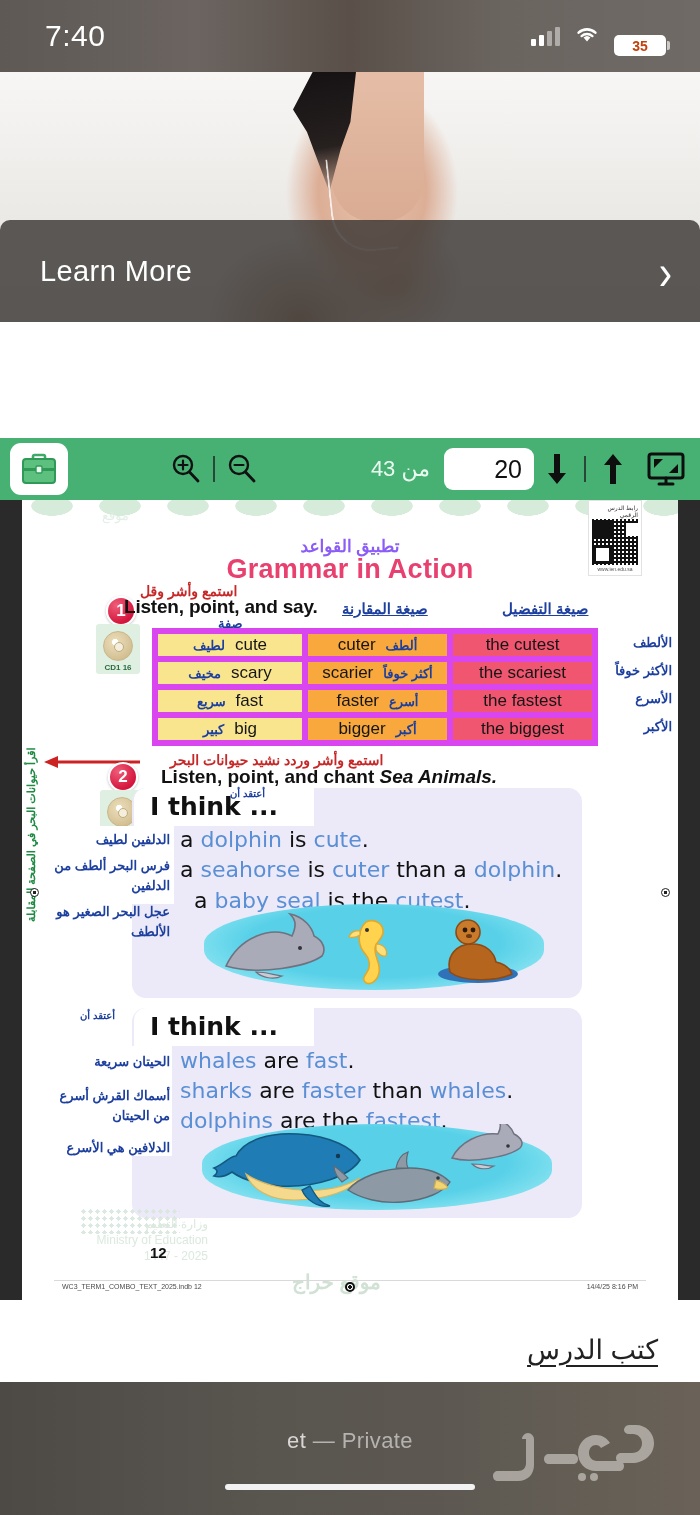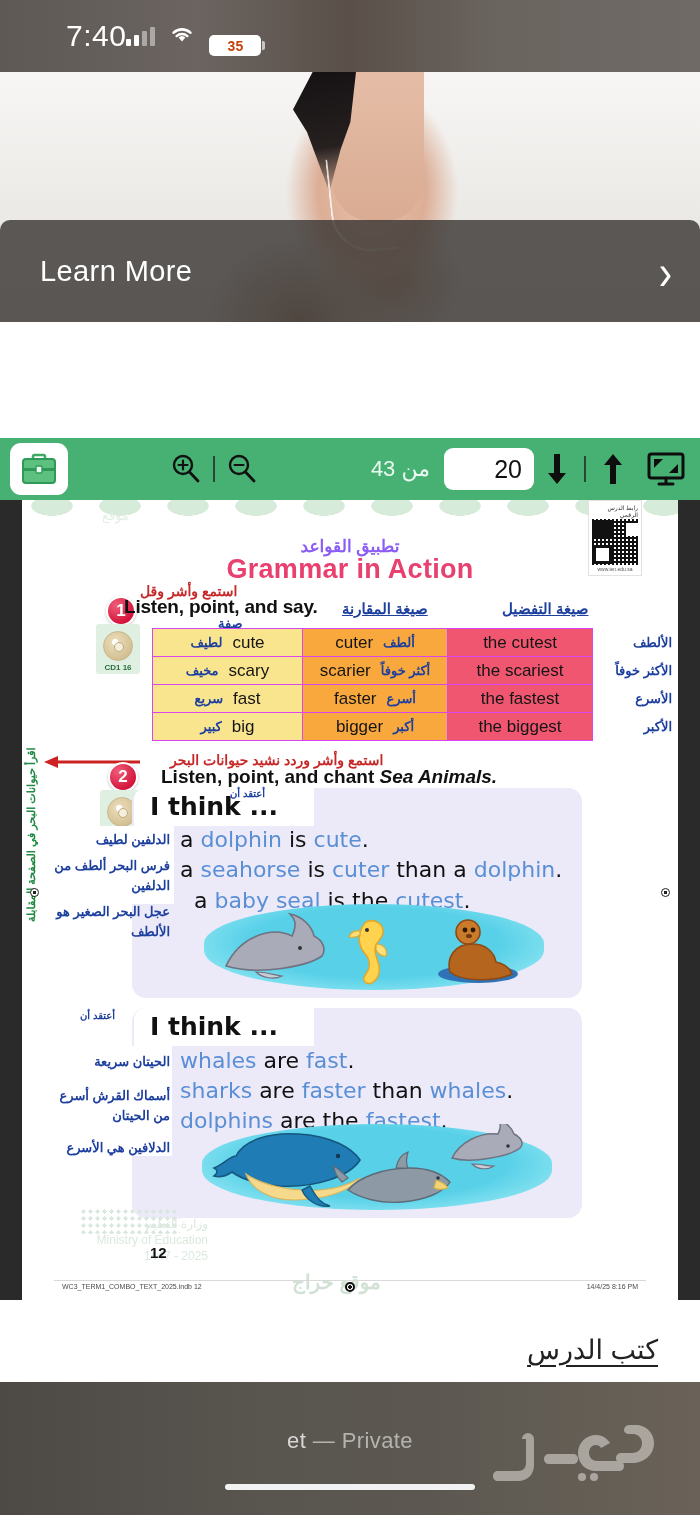--- a/index.html
+++ b/index.html
@@ -8,22 +8,22 @@
   body {
     font-family:"Liberation Sans", sans-serif;
     background:#ffffff;
     position:relative;
   }
 
   
   .statusbar{
     position:absolute; top:0; left:0; width:700px; height:72px;
     background:linear-gradient(90deg,#5e5955 0%,#6b6460 28%,#5a5049 50%,#6b6560 72%,#6f6a66 100%);
-    display:flex; align-items:center; 
-    padding:0 34px 0 66px; z-index:40;
+    display:flex; align-items:center; justify-content:space-between;
+    padding:0 34px 0 45px; z-index:40;
   }
   .sb-time{ color:#fff; font-size:30px; letter-spacing:.5px; }
   .sb-right{ display:flex; align-items:center; gap:14px; }
   .sig{ display:flex; align-items:flex-end; gap:3px; height:20px; }
   .sig i{ display:block; width:5px; background:#fff; border-radius:1px; }
   .sig i:nth-child(1){ height:7px; }
   .sig i:nth-child(2){ height:11px; }
   .sig i:nth-child(3){ height:15px; opacity:.45; }
   .sig i:nth-child(4){ height:19px; opacity:.45; }
   .batt{
@@ -213,21 +213,21 @@
     margin:-4px 0 0 -4px; border-radius:50%; background:#f4eedd; border:1px solid #c0ab7f;
   }
   .cd-lbl{ font-size:8px; color:#2a6b3c; font-weight:bold; }
 
   
   .gtable{
     position:absolute; left:130px; top:128px; width:440px;
     border-collapse:collapse; border:1px solid #a33; table-layout:fixed;
   }
   .gtable td{
-    height:28px; border:1px solid #d946ef; padding:0 8px;
+    height:28px; border:6px solid #d946ef; padding:0 8px;
     font-size:16px; color:#151515; vertical-align:middle;
   }
   .gtable td.c1{ background:#fae58f; width:150px; }
   .gtable td.c2{ background:#f8a83c; width:145px; }
   .gtable td.c3{ background:#f0566f; width:145px; }
   .cell{ display:flex; align-items:center; justify-content:center; gap:10px; }
   .ar-in{ color:#1d3f9e; font-size:13px; font-weight:bold; direction:rtl; }
   .en-in{ font-size:17px; }
   .rlabels{ position:absolute; left:576px; top:128px; width:76px; }
   .rlabels div{

